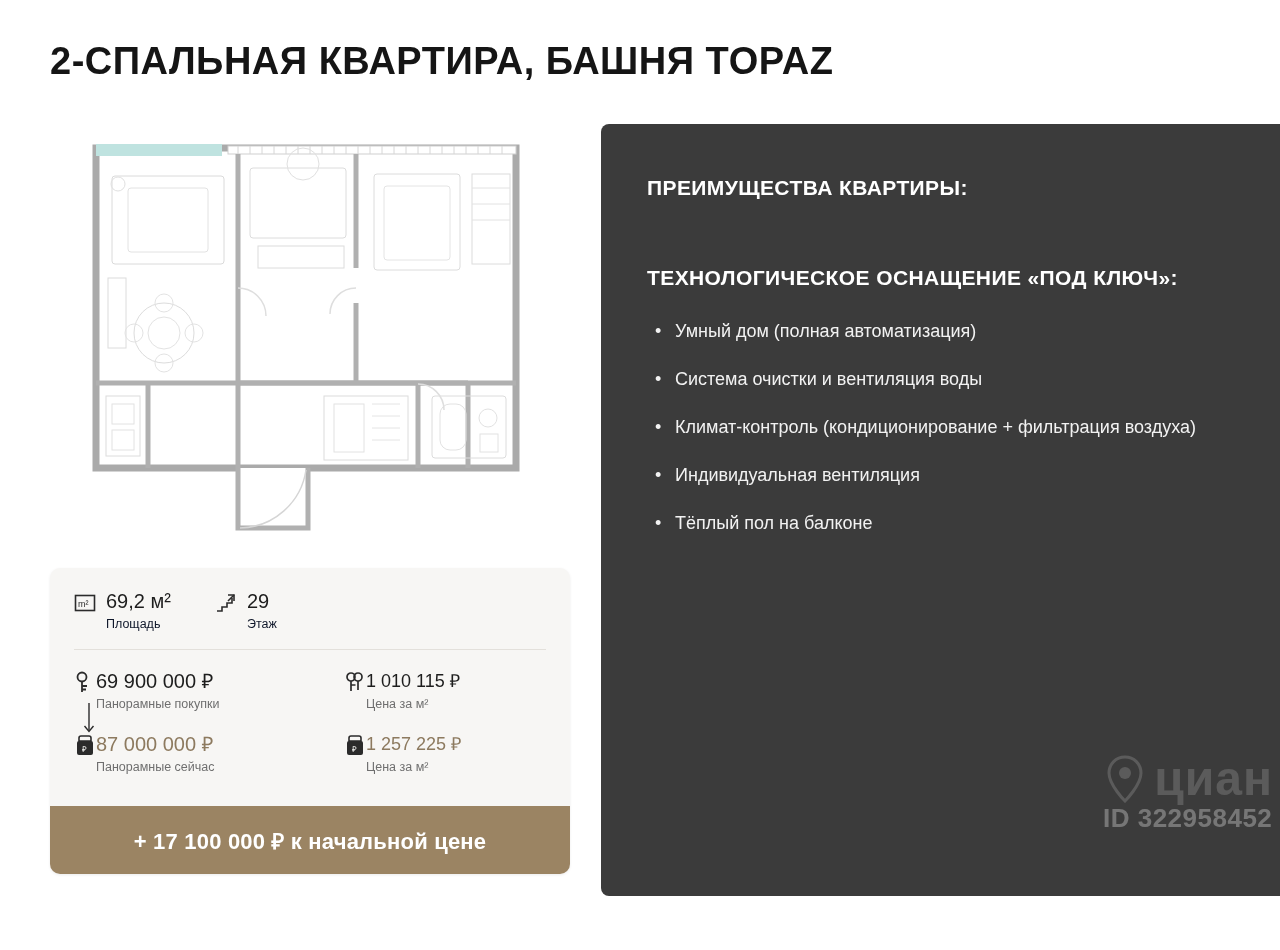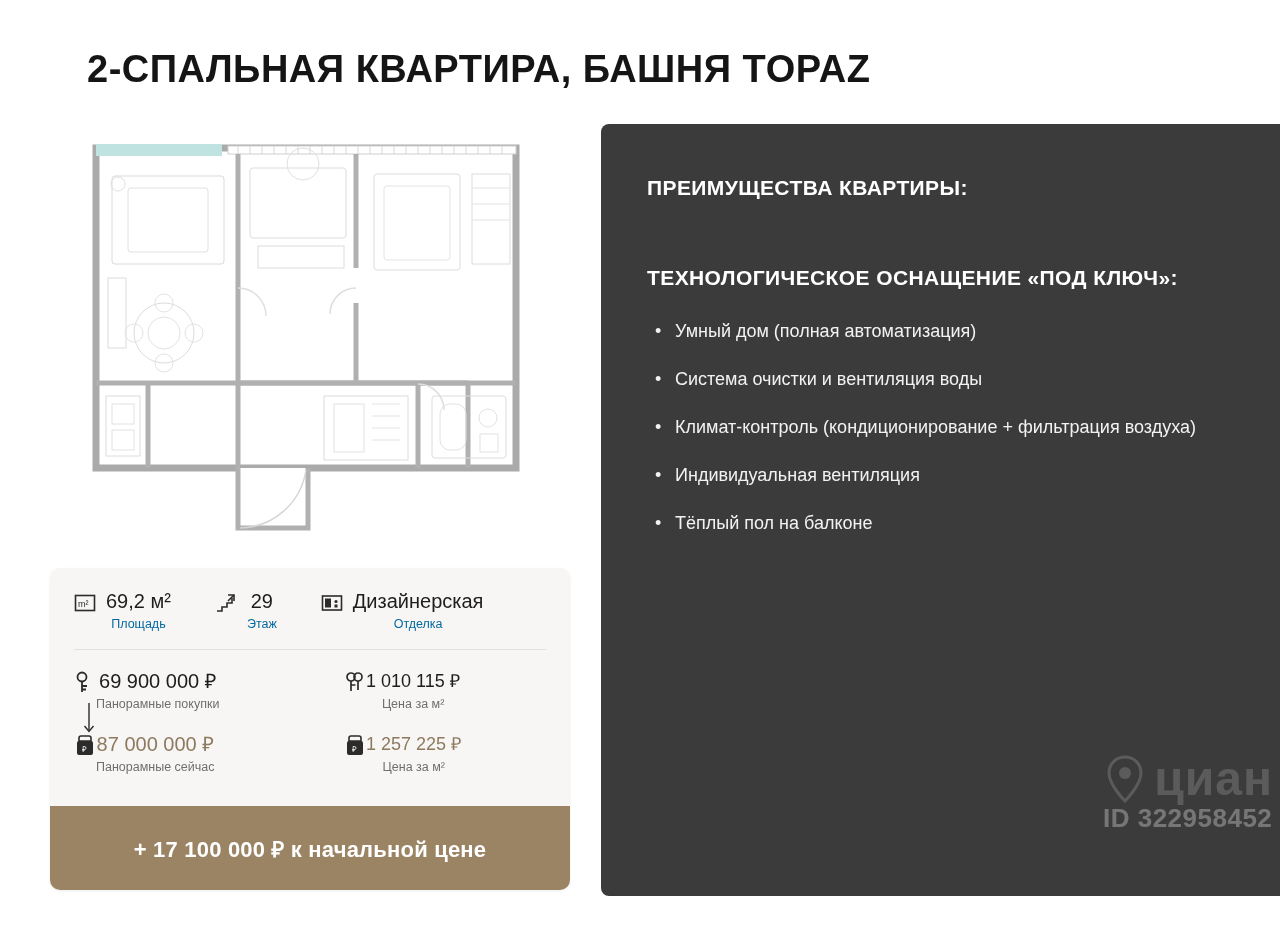--- a/index.html
+++ b/index.html
@@ -18,27 +18,26 @@
   .page {
     position: relative;
     width: 1280px;
     height: 950px;
   }
 
   
   .title {
     position: absolute;
     left: 50px;
-    top: 48px;
+    top: 40px;
     font-size: 38px;
     font-weight: bold;
     letter-spacing: 0.5px;
     color: #151515;
     white-space: nowrap;
-    margin-left: 37px;
   }
 
   
   .plan-wrap {
     position: absolute;
     left: 88px;
     top: 128px;
     width: 450px;
     height: 410px;
   }
@@ -50,21 +49,20 @@
     left: 50px;
     top: 568px;
     width: 520px;
     border-radius: 10px;
     overflow: hidden;
     background: #f7f6f4;
     box-shadow: 0 1px 3px rgba(0,0,0,0.08);
   }
   .info-top {
     padding: 22px 24px 10px 24px;
-    text-align: center;
   }
   .spec-row {
     display: flex;
     align-items: flex-start;
     gap: 44px;
     padding-bottom: 18px;
     border-bottom: 1px solid #e3e0db;
   }
   .spec {
     display: flex;
@@ -78,21 +76,21 @@
     flex: 0 0 22px;
   }
   .spec .val {
     font-size: 20px;
     color: #1d1d1d;
     line-height: 22px;
     white-space: nowrap;
   }
   .spec .lab {
     font-size: 12.5px;
-    color: #0369a1;
+    color: #0f172a;
     margin-top: 5px;
     white-space: nowrap;
   }
 
   .price-grid {
     display: grid;
     grid-template-columns: 270px 1fr;
     row-gap: 6px;
     padding-top: 20px;
     padding-bottom: 22px;
@@ -130,21 +128,21 @@
     height: 34px;
   }
   .row2 { margin-top: 16px; }
 
   .banner {
     background: #9b8463;
     color: #ffffff;
     font-size: 22px;
     font-weight: bold;
     text-align: center;
-    padding: 27px 10px;
+    padding: 19px 10px;
     letter-spacing: 0.2px;
   }
 
   
   .panel {
     position: absolute;
     left: 601px;
     top: 124px;
     width: 732px;
     height: 772px;
@@ -349,34 +347,20 @@
               <path d="M13 3 H19 V9" fill="none" stroke="#2b2b2b" stroke-width="1.6"></path>
               <path d="M19 3 L13 9" fill="none" stroke="#2b2b2b" stroke-width="1.6"></path>
             </svg>
           </span>
           <span>
             <div class="val">29</div>
             <div class="lab">Этаж</div>
           </span>
         </div>
 
-        <div class="spec">
-          <span class="ico">
-            <svg width="22" height="22" viewBox="0 0 22 22">
-              <rect x="1.5" y="4" width="19" height="14" fill="none" stroke="#2b2b2b" stroke-width="1.6"></rect>
-              <rect x="4" y="6.5" width="6" height="9" fill="#2b2b2b"></rect>
-              <circle cx="15" cy="9.5" r="1.6" fill="#2b2b2b"></circle>
-              <rect x="13.5" y="12.5" width="3" height="3" fill="#2b2b2b"></rect>
-            </svg>
-          </span>
-          <span>
-            <div class="val">Дизайнерская</div>
-            <div class="lab">Отделка</div>
-          </span>
-        </div>
       </div>
 
       <div class="price-grid">
 
         <div class="price-item">
           <span class="ico">
             <svg width="22" height="24" viewBox="0 0 22 24">
               <circle cx="8" cy="6" r="4.5" fill="none" stroke="#2b2b2b" stroke-width="1.8"></circle>
               <path d="M8 10.5 V21" stroke="#2b2b2b" stroke-width="1.8" fill="none"></path>
               <path d="M8 15 H13" stroke="#2b2b2b" stroke-width="1.8" fill="none"></path>

